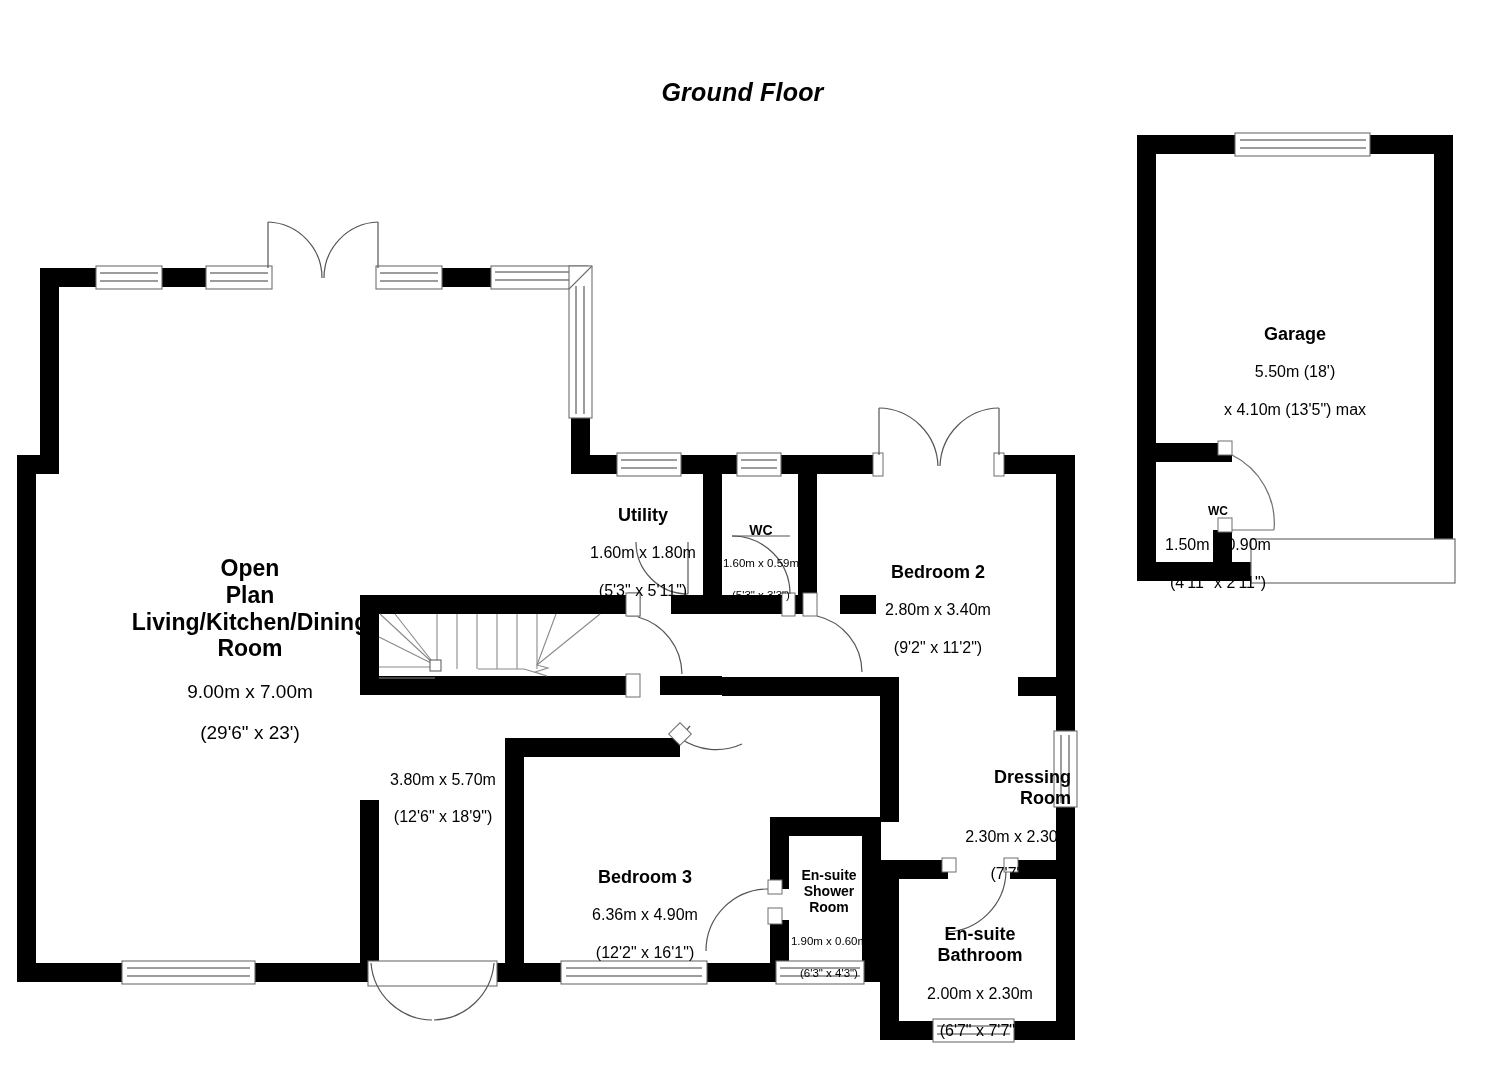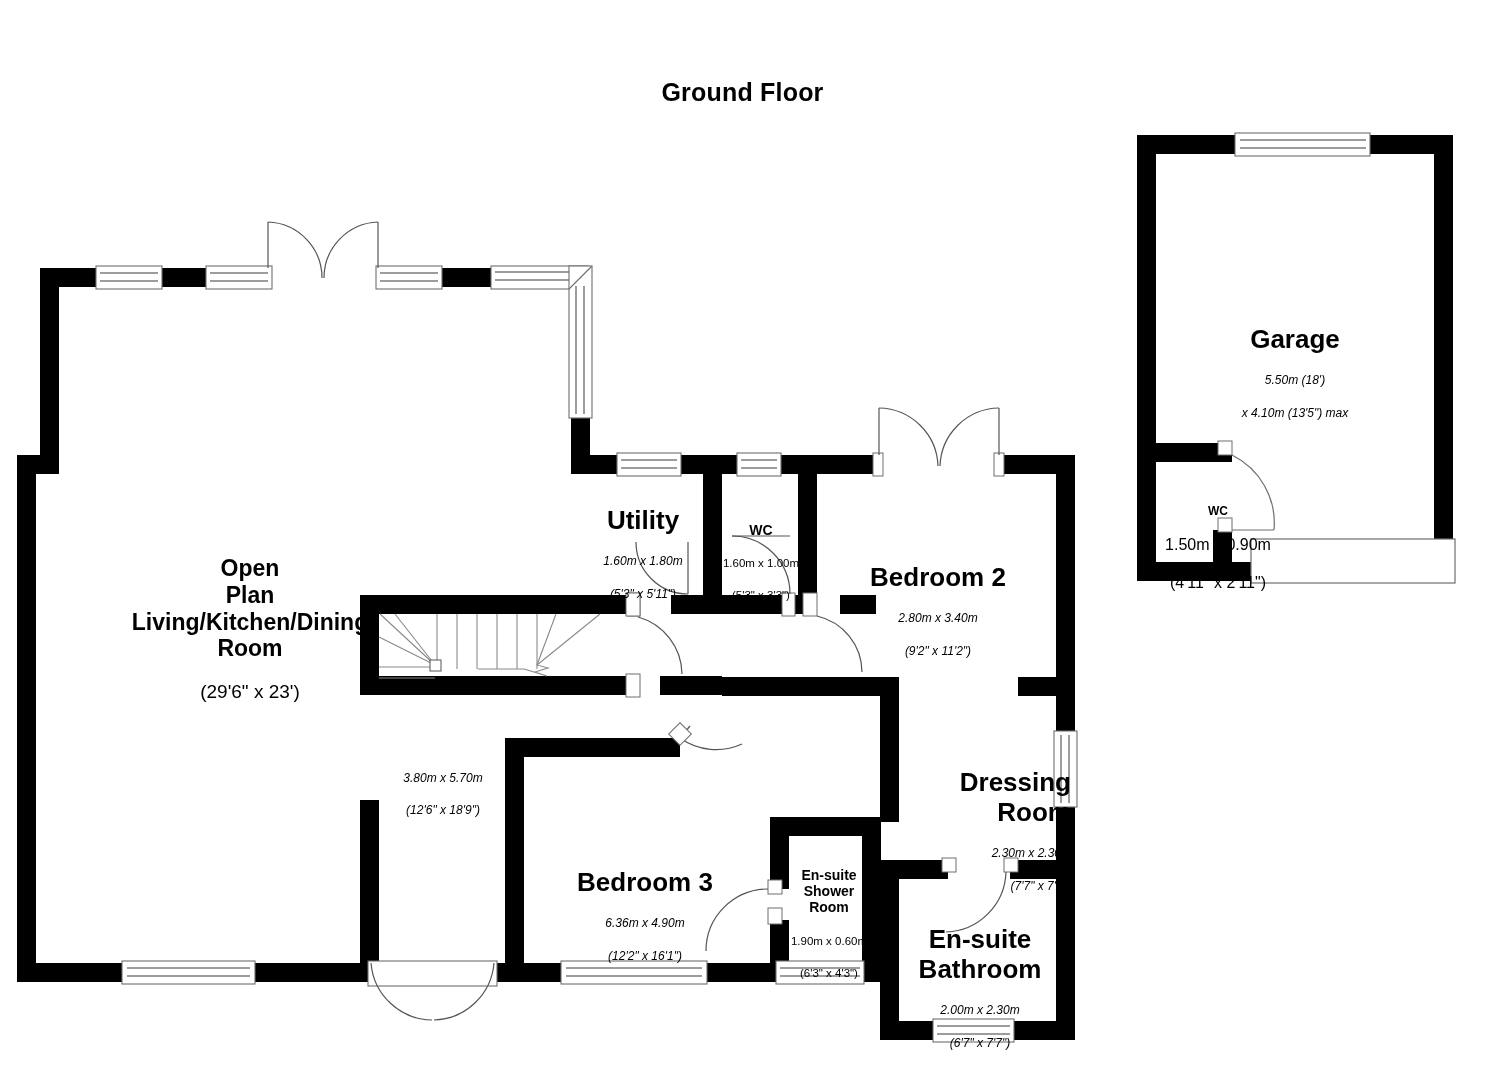--- a/index.html
+++ b/index.html
@@ -12,36 +12,37 @@
   }
   #plan{position:absolute;left:0;top:0;width:1485px;height:1080px;}
 
   .title{
     position:absolute;
     left:0;right:0;top:78px;
     text-align:center;
     font-size:25px;
     font-weight:bold;
     letter-spacing:0.2px;
+    font-style:italic;
   }
 
   .lbl{
     position:absolute;
     text-align:center;
     line-height:1.17;
     white-space:pre-line;
   }
   .lbl .nm{font-weight:bold;display:block;}
   .lbl .dm{display:block;font-weight:normal;}
 
   
   .sz-lg .nm{font-size:23px;}
   .sz-lg .dm{font-size:19px;}
-  .sz-md .nm{font-size:26px;}
-  .sz-md .dm{font-size:12px;font-style:italic;}
+  .sz-md .nm{font-size:18px;}
+  .sz-md .dm{font-size:16px;}
   .sz-sm .nm{font-size:14px;}
   .sz-sm .dm{font-size:11.5px;}
   .sz-xs .nm{font-size:12px;}
   .sz-xs .dm{font-size:16px;}
 </style>
 </head>
 <body>
 
 <svg id="plan" viewBox="0 0 1485 1080">
 
@@ -344,32 +345,33 @@
 
 </svg>
 
 <div class="title">Ground Floor</div>
 
 <div class="lbl sz-lg" style="left:50px;top:536px;width:400px;">
   <span class="nm">Open
 Plan
 Living/Kitchen/Dining
 Room</span>
+  <span class="dm">9.00m x 7.00m</span>
   <span class="dm">(29'6" x 23')</span>
 </div>
 
 <div class="lbl sz-md" style="left:548px;top:486px;width:190px;">
   <span class="nm">Utility</span>
   <span class="dm">1.60m x 1.80m</span>
   <span class="dm">(5'3" x 5'11")</span>
 </div>
 
 <div class="lbl sz-sm" style="left:703px;top:503px;width:116px;">
   <span class="nm">WC</span>
-  <span class="dm">1.60m x 1.00m</span>
+  <span class="dm">1.60m x 0.59m</span>
   <span class="dm">(5'3" x 3'3")</span>
 </div>
 
 <div class="lbl sz-md" style="left:838px;top:543px;width:200px;">
   <span class="nm">Bedroom 2</span>
   <span class="dm">2.80m x 3.40m</span>
   <span class="dm">(9'2" x 11'2")</span>
 </div>
 
 <div class="lbl sz-md" style="left:348px;top:752px;width:190px;">

